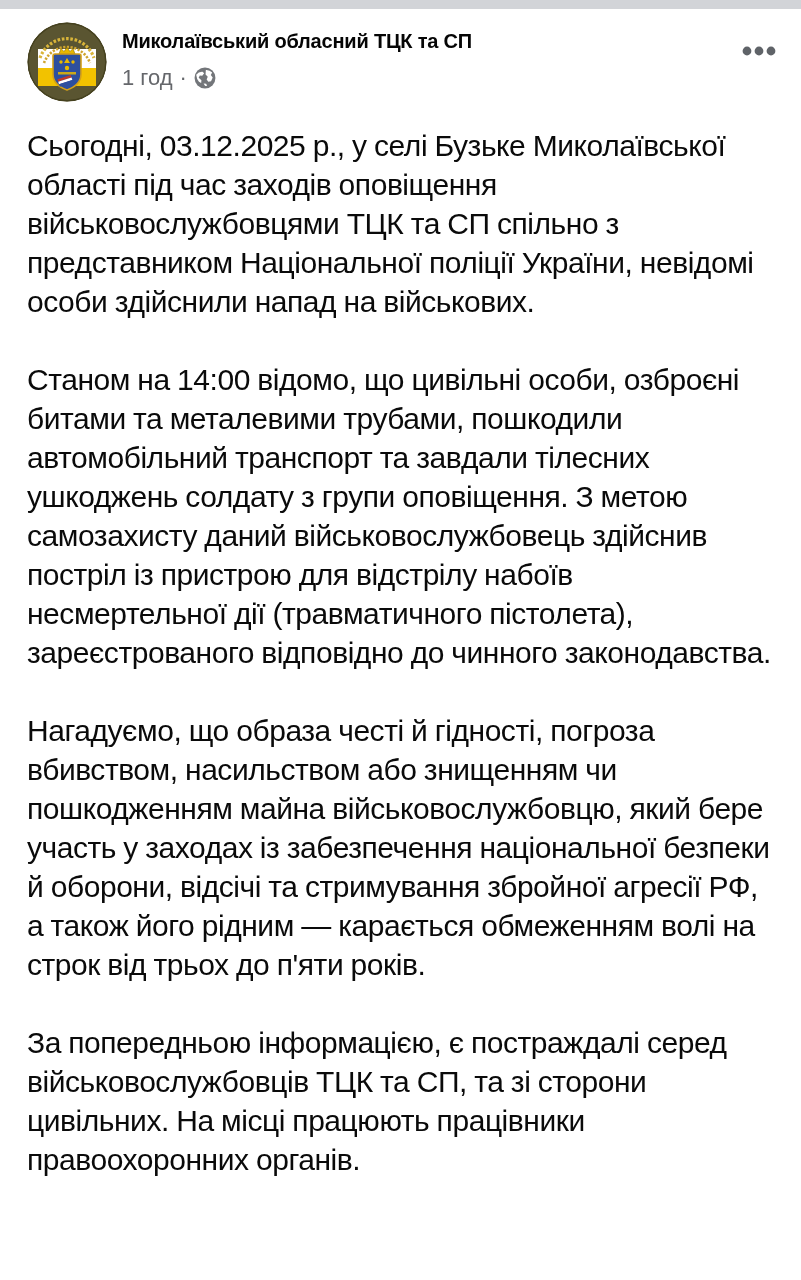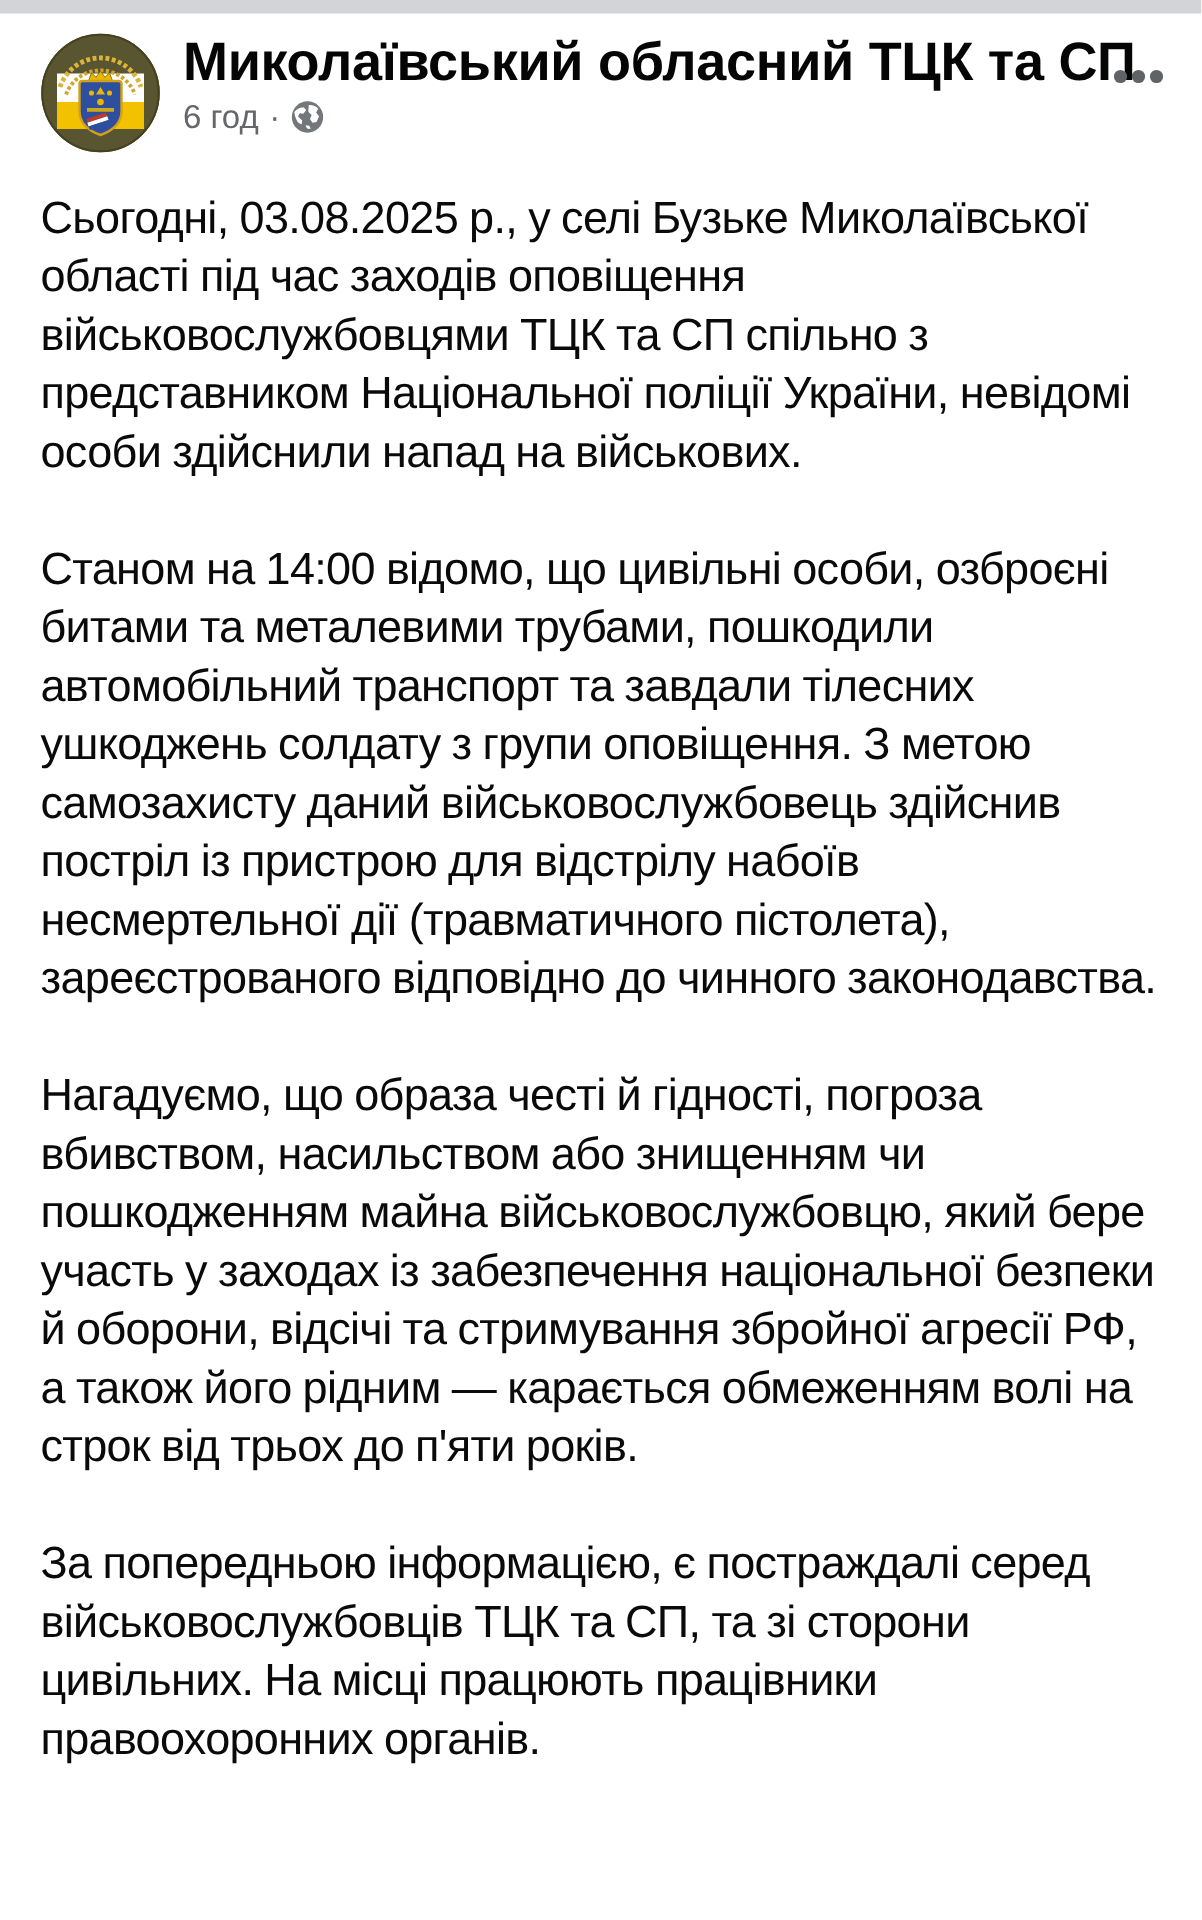--- a/index.html
+++ b/index.html
@@ -33,21 +33,21 @@
     overflow: hidden;
     cursor: pointer;
   }
   .avatar svg { display: block; }
   .header-text {
     margin-left: 15px;
     padding-top: 2px;
     min-width: 0;
   }
   .page-name {
-    font-size: 36px;
+    font-size: 20px;
     line-height: 34px;
     font-weight: 700;
     color: #050505;
     letter-spacing: -0.2px;
     cursor: pointer;
   }
   .meta-row {
     margin-top: 7px;
     display: flex;
     align-items: center;
@@ -131,21 +131,21 @@
             <rect x="31" y="57.6" width="14" height="2.6" fill="#ffffff"></rect>
             <rect x="31" y="60.2" width="14" height="2.6" fill="#2d4f9e"></rect>
           </g>
         </svg>
       </span>
     </div>
 
     <div class="header-text">
       <div class="page-name">Миколаївський обласний ТЦК та СП</div>
       <div class="meta-row">
-        <span>6 год</span>
+        <span>1 год</span>
         <span class="meta-sep">·</span>
         <span class="globe-icon">
           <svg width="22" height="22" viewBox="0 0 16 16">
             <circle cx="8" cy="8" r="7.6" fill="#73767a"></circle>
             <path d="M1.6 5.6 Q3.4 3.2 6.2 3.4 L7.4 4.6 L6.0 6.4 L4.2 6.2 L3.4 7.8 L5.4 9.6 L5.2 11.6 L3.6 10.8 Q2.0 9.0 1.6 5.6 Z" fill="#ffffff"></path>
             <path d="M8.6 2.2 Q11.4 2.0 13.2 4.0 L12.2 5.8 L13.6 7.6 L12.4 10.4 L10.4 10.8 L9.2 9.0 L10.0 7.0 L8.4 5.4 Z" fill="#ffffff"></path>
             <path d="M7.0 12.0 L8.8 12.2 L9.6 13.6 L8.2 13.8 Q7.4 13.0 7.0 12.0 Z" fill="#ffffff"></path>
           </svg>
         </span>
       </div>
@@ -157,19 +157,19 @@
           <circle cx="5" cy="5" r="4.4" fill="#5f6368"></circle>
           <circle cx="17" cy="5" r="4.4" fill="#5f6368"></circle>
           <circle cx="29" cy="5" r="4.4" fill="#5f6368"></circle>
         </svg>
       </span>
     </button>
 
   </div>
 
   <div class="post-content">
-    <p>Сьогодні, 03.08.2025 р., у селі Бузьке Миколаївської області під час заходів оповіщення військовослужбовцями ТЦК та СП спільно з представником Національної поліції України, невідомі особи здійснили напад на військових.</p>
+    <p>Сьогодні, 03.12.2025 р., у селі Бузьке Миколаївської області під час заходів оповіщення військовослужбовцями ТЦК та СП спільно з представником Національної поліції України, невідомі особи здійснили напад на військових.</p>
     <p>Станом на 14:00 відомо, що цивільні особи, озброєні битами та металевими трубами, пошкодили автомобільний транспорт та завдали тілесних ушкоджень солдату з групи оповіщення. З метою самозахисту даний військовослужбовець здійснив постріл із пристрою для відстрілу набоїв несмертельної дії (травматичного пістолета), зареєстрованого відповідно до чинного законодавства.</p>
     <p>Нагадуємо, що образа честі й гідності, погроза вбивством, насильством або знищенням чи пошкодженням майна військовослужбовцю, який бере участь у заходах із забезпечення національної безпеки й оборони, відсічі та стримування збройної агресії РФ, а також його рідним — карається обмеженням волі на строк від трьох до п'яти років.</p>
     <p>За попередньою інформацією, є постраждалі серед військовослужбовців ТЦК та СП, та зі сторони цивільних. На місці працюють працівники правоохоронних органів.</p>
   </div>
 
 </div>
 
 </body></html>

